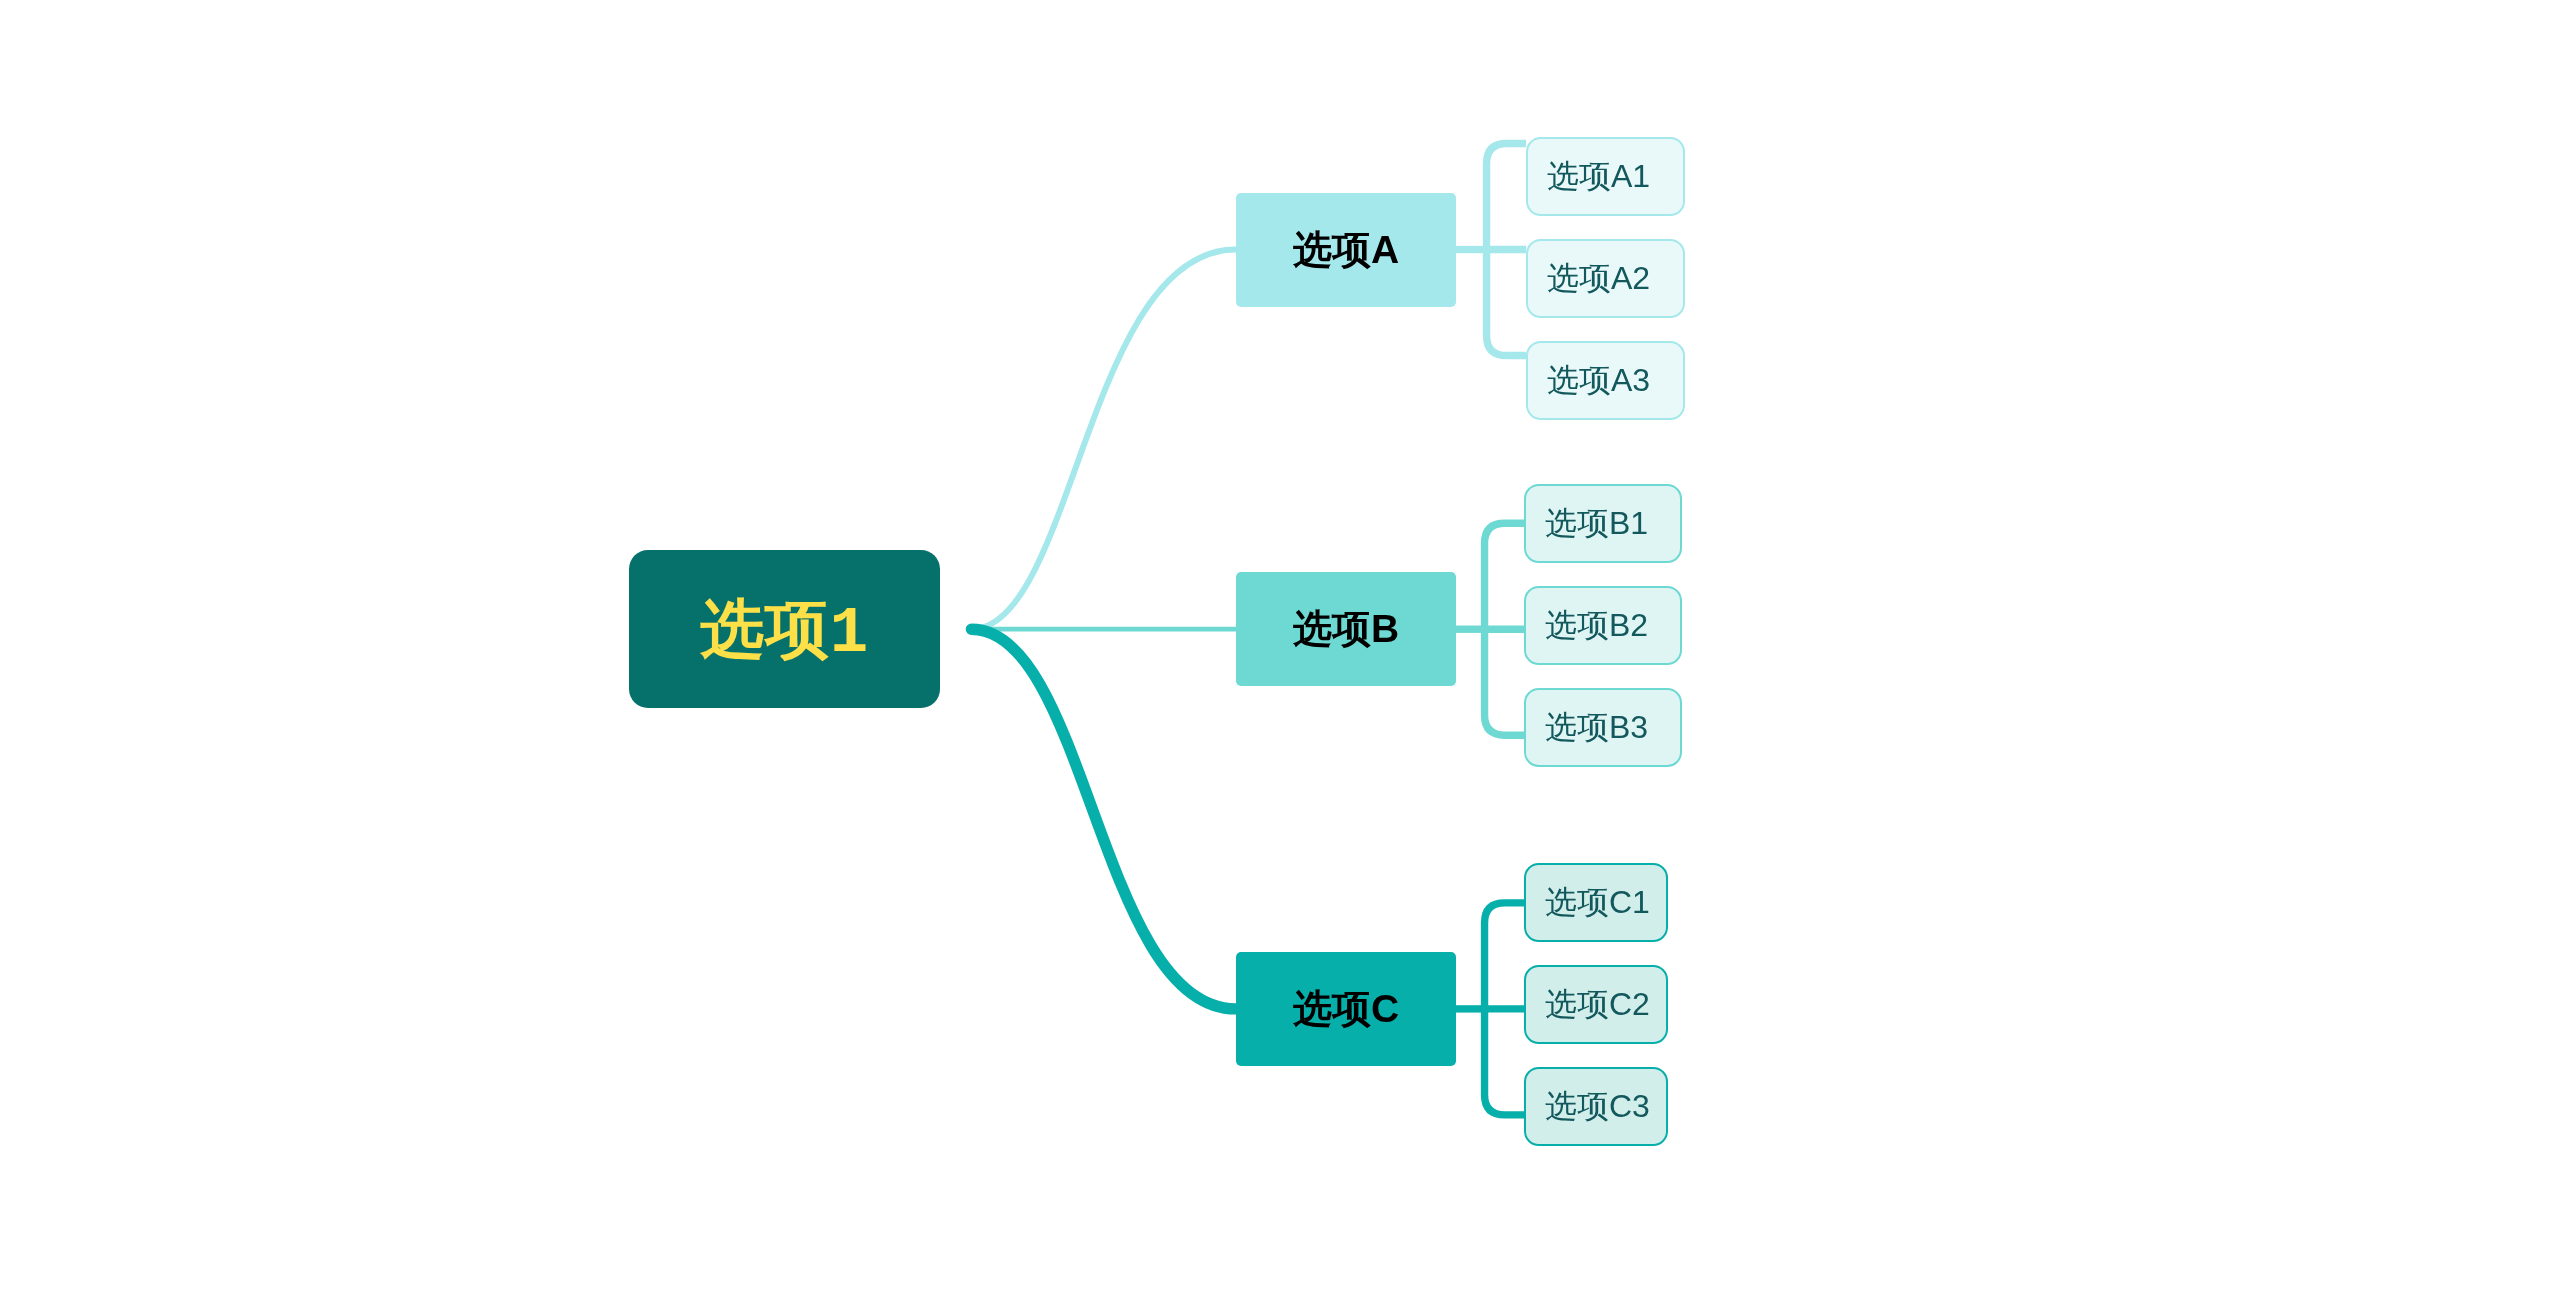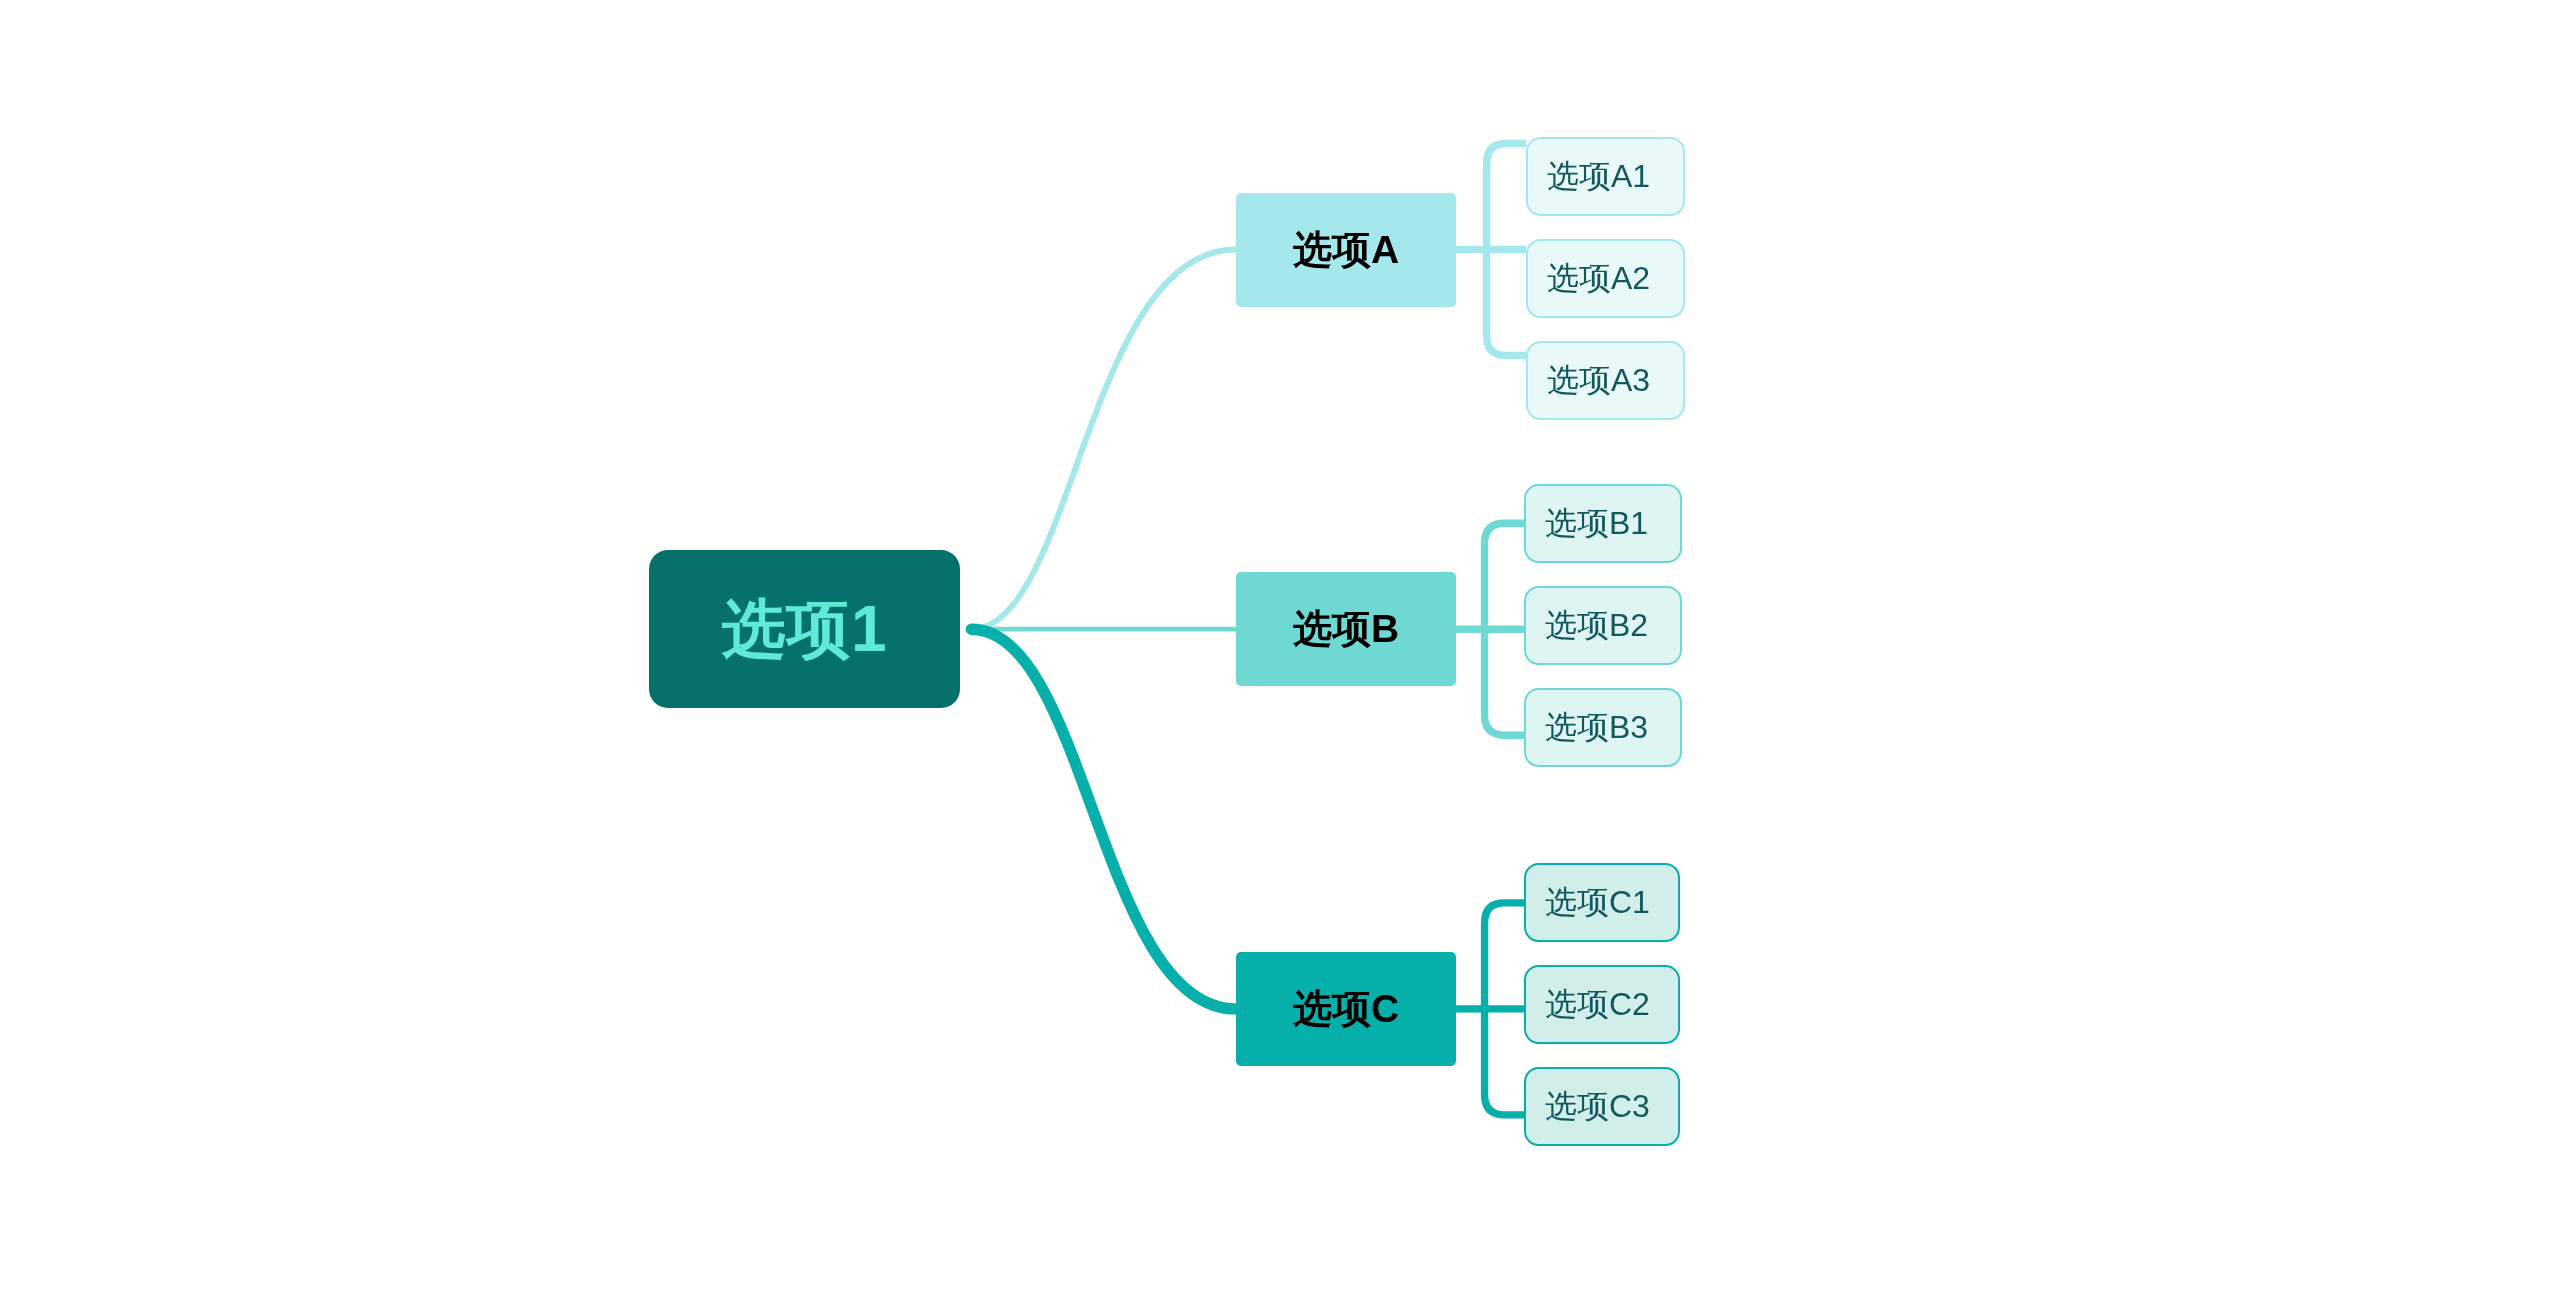--- a/index.html
+++ b/index.html
@@ -31,31 +31,32 @@
   }
   .node {
     position: absolute;
     box-sizing: border-box;
     display: flex;
     align-items: center;
     justify-content: flex-start;
     white-space: nowrap;
   }
   .node-root {
-    left: 649px;
+    left: 629px;
     top: 550px;
     width: 311px;
     height: 158px;
     background: #06706B;
     border-radius: 19px;
-    color: #5eead4;
+    color: #fde047;
     font-size: 64px;
     font-weight: bold;
     justify-content: center;
     letter-spacing: 0.7px;
+    font-family: Liberation Mono, monospace;
   }
   .node-branch {
     width: 220px;
     height: 114px;
     border-radius: 5px;
     color: #000000;
     font-size: 39px;
     font-weight: bold;
     justify-content: center;
   }
@@ -81,21 +82,21 @@
     margin-top: 33px;
   }
   .leaf-b {
     left: 1524px;
     width: 158px;
     background: #DFF5F4;
     border-color: #6ED9D3;
   }
   .leaf-c {
     left: 1524px;
-    width: 156px;
+    width: 144px;
     background: #D2EEEA;
     border-color: #07AFAB;
   }
   .leaf-a1 { top: 104px; }
   .leaf-a2 { top: 206px; }
   .leaf-a3 { top: 308px; }
   .leaf-b1 { top: 484px; }
   .leaf-b2 { top: 586px; }
   .leaf-b3 { top: 688px; }
   .leaf-c1 { top: 863px; }

